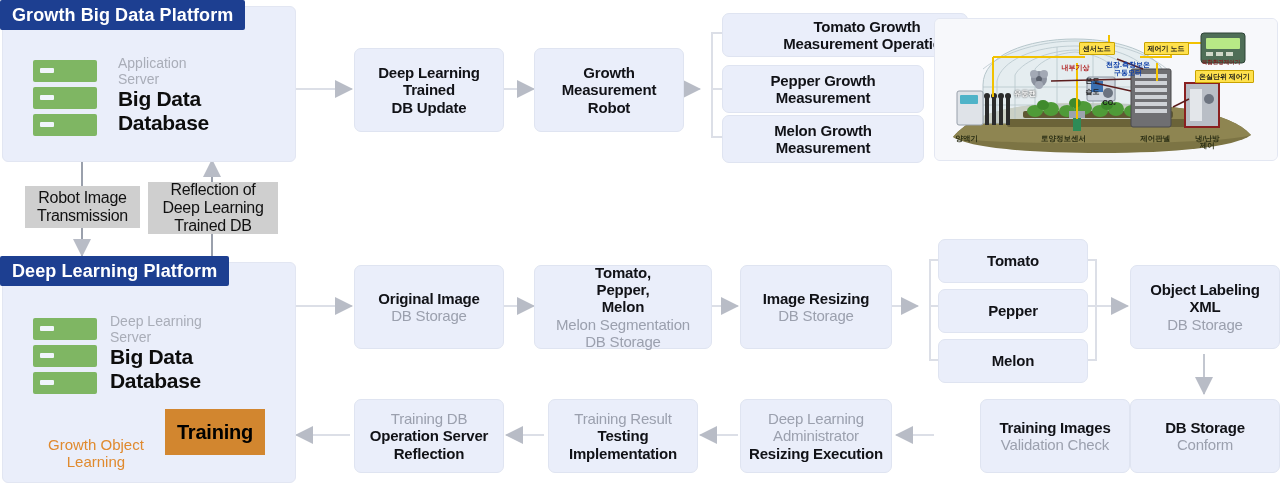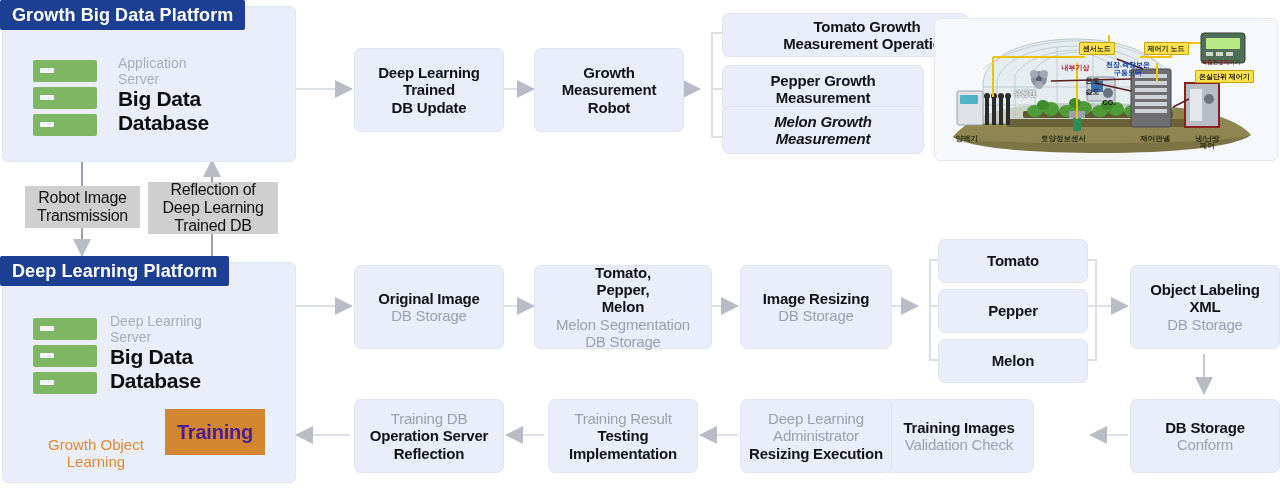--- a/index.html
+++ b/index.html
@@ -33,21 +33,21 @@
   .srv .bar:after{
     content:"";position:absolute;left:7px;top:8px;width:14px;height:5px;
     background:#f1f5fb;border-radius:1px;
   }
   .srv-text{position:absolute;line-height:1.12;}
   .srv-sub{color:#a9adb8;font-size:14px;}
   .srv-main{color:#0d0d0d;font-size:21px;font-weight:bold;letter-spacing:-.3px;}
 
   
   .training{
-    position:absolute;background:#d2862f;color:#4c1d95;
+    position:absolute;background:#d2862f;color:#000000;
     display:flex;align-items:center;justify-content:center;
     font-size:20px;font-weight:bold;letter-spacing:-.2px;
   }
   .gol{
     position:absolute;color:#e08a2e;font-size:15px;text-align:center;
     line-height:1.15;white-space:nowrap;
   }
 
   
   .box{
@@ -195,21 +195,21 @@
   </div>
 
   <div class="box" style="left:722px;top:13px;width:200px;height:42px;padding-left:44px;">
     <span class="b">Tomato Growth</span>
     <span class="b">Measurement Operation</span>
   </div>
   <div class="box" style="left:722px;top:65px;width:200px;height:46px;">
     <span class="b">Pepper Growth</span>
     <span class="b">Measurement</span>
   </div>
-  <div class="box" style="left:722px;top:106px;width:200px;height:46px;font-style:italic;">
+  <div class="box" style="left:722px;top:115px;width:200px;height:46px;">
     <span class="b">Melon Growth</span>
     <span class="b">Measurement</span>
   </div>
 
   <div class="ghframe" style="left:934px;top:18px;width:342px;height:141px;">
     <svg class="gh" viewBox="0 0 342 141" preserveAspectRatio="none">
       <rect x="0" y="0" width="342" height="141" fill="#f7f8fb"></rect>
 
       <path d="M18,118 C40,92 80,84 150,84 C235,84 295,92 316,116 C300,128 240,134 165,134 C95,134 35,129 18,118 Z" fill="#7c7444"></path>
       <path d="M18,118 C40,92 80,84 150,84 C235,84 295,92 316,116 C300,121 250,124 165,124 C95,124 35,123 18,118 Z" fill="#8e8551"></path>
@@ -395,21 +395,21 @@
   <div class="box" style="left:1130px;top:265px;width:148px;height:82px;">
     <span class="b">Object Labeling</span>
     <span class="b">XML</span>
     <span class="l">DB Storage</span>
   </div>
 
   <div class="box" style="left:1130px;top:399px;width:148px;height:72px;">
     <span class="b">DB Storage</span>
     <span class="l">Conform</span>
   </div>
-  <div class="box" style="left:884px;top:399px;width:148px;height:72px;">
+  <div class="box" style="left:980px;top:399px;width:148px;height:72px;">
     <span class="b">Training Images</span>
     <span class="l">Validation Check</span>
   </div>
   <div class="box" style="left:740px;top:399px;width:150px;height:72px;">
     <span class="l">Deep Learning</span>
     <span class="l">Administrator</span>
     <span class="b">Resizing Execution</span>
   </div>
   <div class="box" style="left:548px;top:399px;width:148px;height:72px;">
     <span class="l">Training Result</span>

